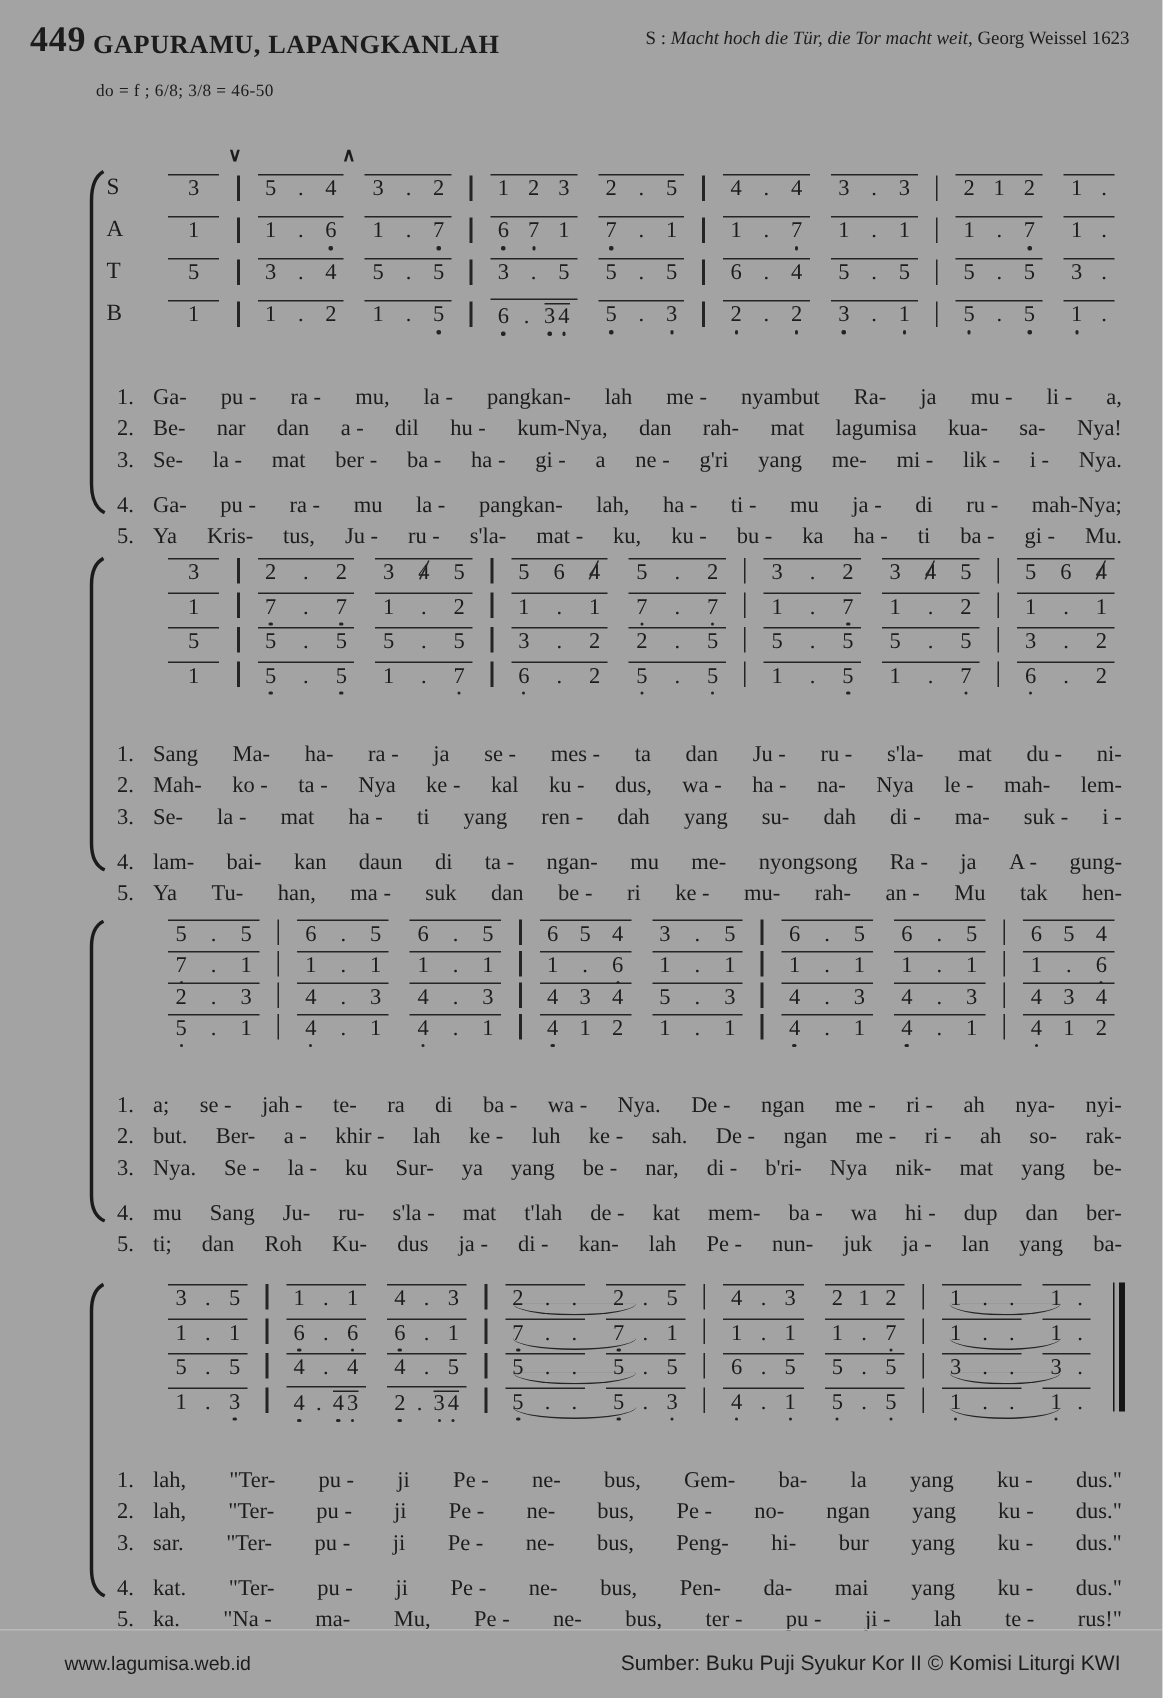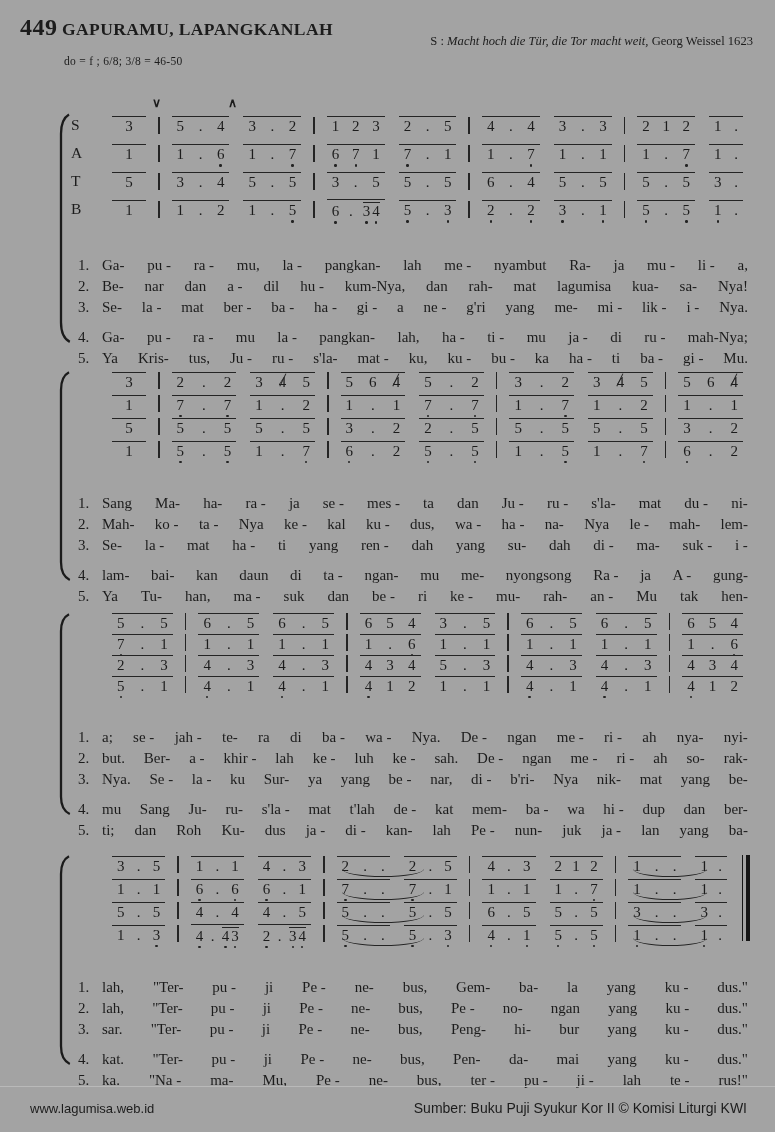--- a/index.html
+++ b/index.html
@@ -3,21 +3,21 @@
 <meta charset="utf-8">
 <title>449 Gapuramu, Lapangkanlah</title>
 <style>
   html,body{margin:0;padding:0;background:#fff;}
   .page{position:relative;width:775px;height:1132px;background:#a3a3a3;overflow:hidden;
         font-family:"Liberation Serif",serif;color:#1c1c1c;}
   
   .hnum{position:absolute;left:20px;top:14px;font-size:24px;font-weight:bold;letter-spacing:.5px;}
   .htitle{position:absolute;left:62px;top:19px;font-size:17.5px;font-weight:bold;letter-spacing:.4px;}
   .htempo{position:absolute;left:64px;top:55px;font-size:11.5px;letter-spacing:.3px;text-align:center;}
-  .hcredits{position:absolute;right:22px;top:17px;text-align:right;font-size:12.6px;line-height:1.42;margin-top:16px;}
+  .hcredits{position:absolute;right:22px;top:17px;text-align:right;font-size:12.6px;line-height:1.42;}
   .hcredits .it{font-style:italic;}
   
   .systems{position:absolute;left:62px;top:94px;width:688px;}
   .system{position:relative;}
   .system.s0{margin-bottom:26px;}
   .system.s1{margin-bottom:30px;}
   .system.s2{margin-bottom:38px;}
   .brace{position:absolute;left:-5px;top:2px;width:16px;height:calc(100% - 2px);}
   .nblock{position:relative;margin-left:6px;}
   .s0 .nblock{margin-top:17px;}
@@ -45,21 +45,21 @@
   .mark{position:absolute;top:-16px;font-size:12.5px;font-weight:bold;}
   
   .vblock{margin-top:6px;margin-left:6px;}
   .vline{display:flex;align-items:baseline;height:21px;font-size:15px;}
   .vline.gap{margin-top:9px;}
   .vnum{flex:none;width:34px;padding-left:10px;box-sizing:border-box;}
   .syls{flex:1;display:flex;justify-content:space-between;padding-right:2px;margin-top:28px;}
   .syl{white-space:pre;}
   
   .footer{position:absolute;left:0;top:1086px;width:775px;box-sizing:border-box;
-       border-top:1px solid #b9b9b9;padding:13px 28px 0 30px;display:flex;
+       border-top:1px solid #b9b9b9;padding:13px 28px 0 43px;display:flex;
        justify-content:space-between;align-items:baseline;
        font-family:"Liberation Sans",sans-serif;}
   .furl{font-size:13px;}
   .fsrc{font-size:14px;}
 </style>
 </head>
 <body>
 
 <div class="page">
   <div class="hnum">449</div>

